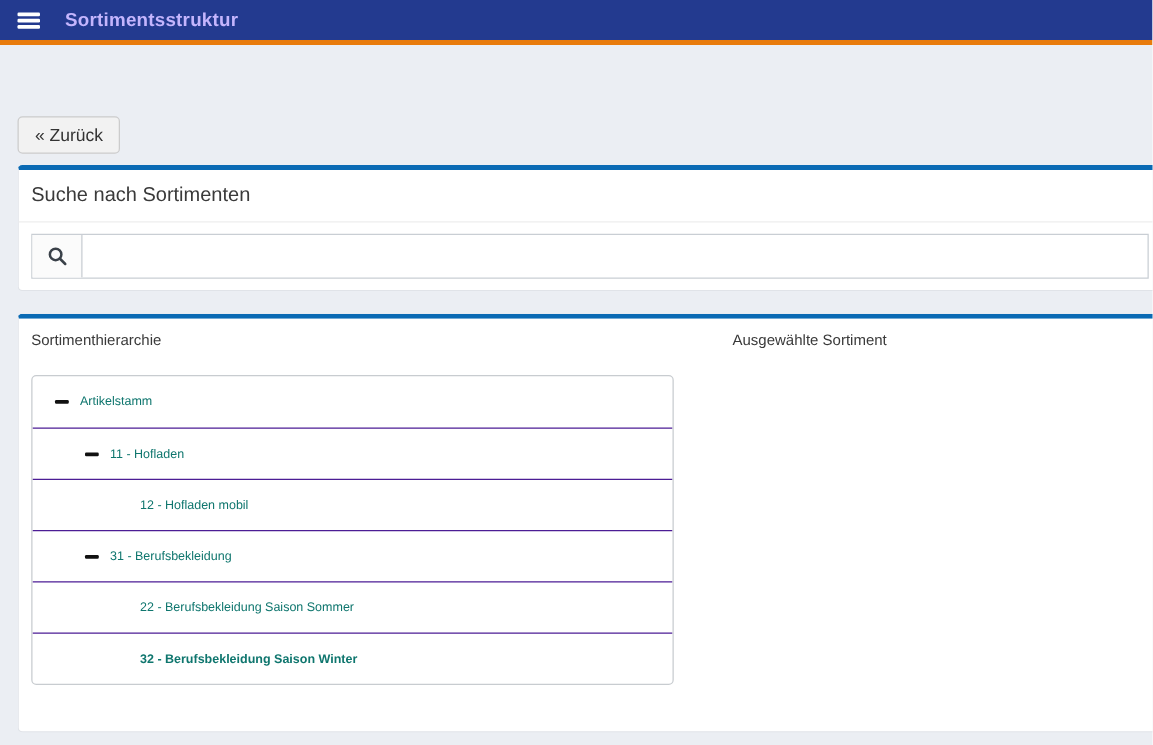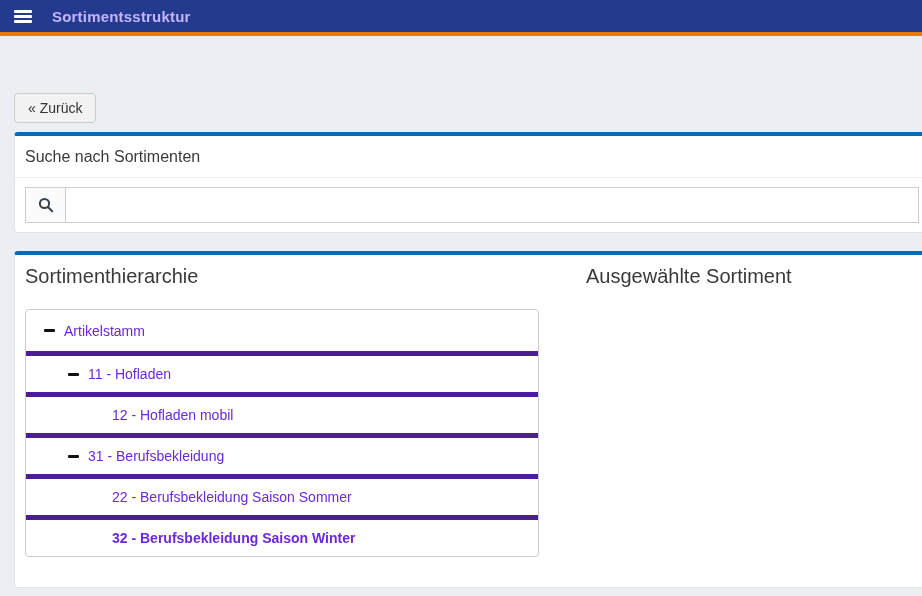--- a/index.html
+++ b/index.html
@@ -89,41 +89,41 @@
     color: #2d2d2d;
     background: transparent;
   }
 
   
   .panel-hierarchy { margin-top: 18px; min-height: 335px; }
   .columns { display: flex; }
   .col-left  { width: 561px; padding: 10px 0 30px 10px; }
   .col-right { flex: 1; padding: 10px 0 30px 10px; }
   .col-title {
-    font-size: 20px;
+    font-size: 12px;
     color: #3a3a3a;
     margin-bottom: 21px;
   }
 
   .tree-box {
     width: 514px;
     border: 1px solid #c8ccd0;
     border-radius: 4px;
     background: #ffffff;
     overflow: hidden;
   }
   .tree-row {
     height: 41px;
     display: flex;
     align-items: center;
-    font-size: 14px;
-    color: #6d28d9;
+    font-size: 10px;
+    color: #0f766e;
     cursor: pointer;
   }
-  .tree-row + .tree-row { border-top: 5px solid #4c1d95; text-align: center; }
+  .tree-row + .tree-row { border-top: 1px solid #4c1d95; text-align: center; }
   .collapse-toggle {
     width: 11px; height: 3px;
     background: #111111;
     border-radius: 1px;
     margin-right: 9px;
     flex: 0 0 11px;
     cursor: pointer;
   }
   .collapse-toggle.hidden { visibility: hidden; }
 </style>

